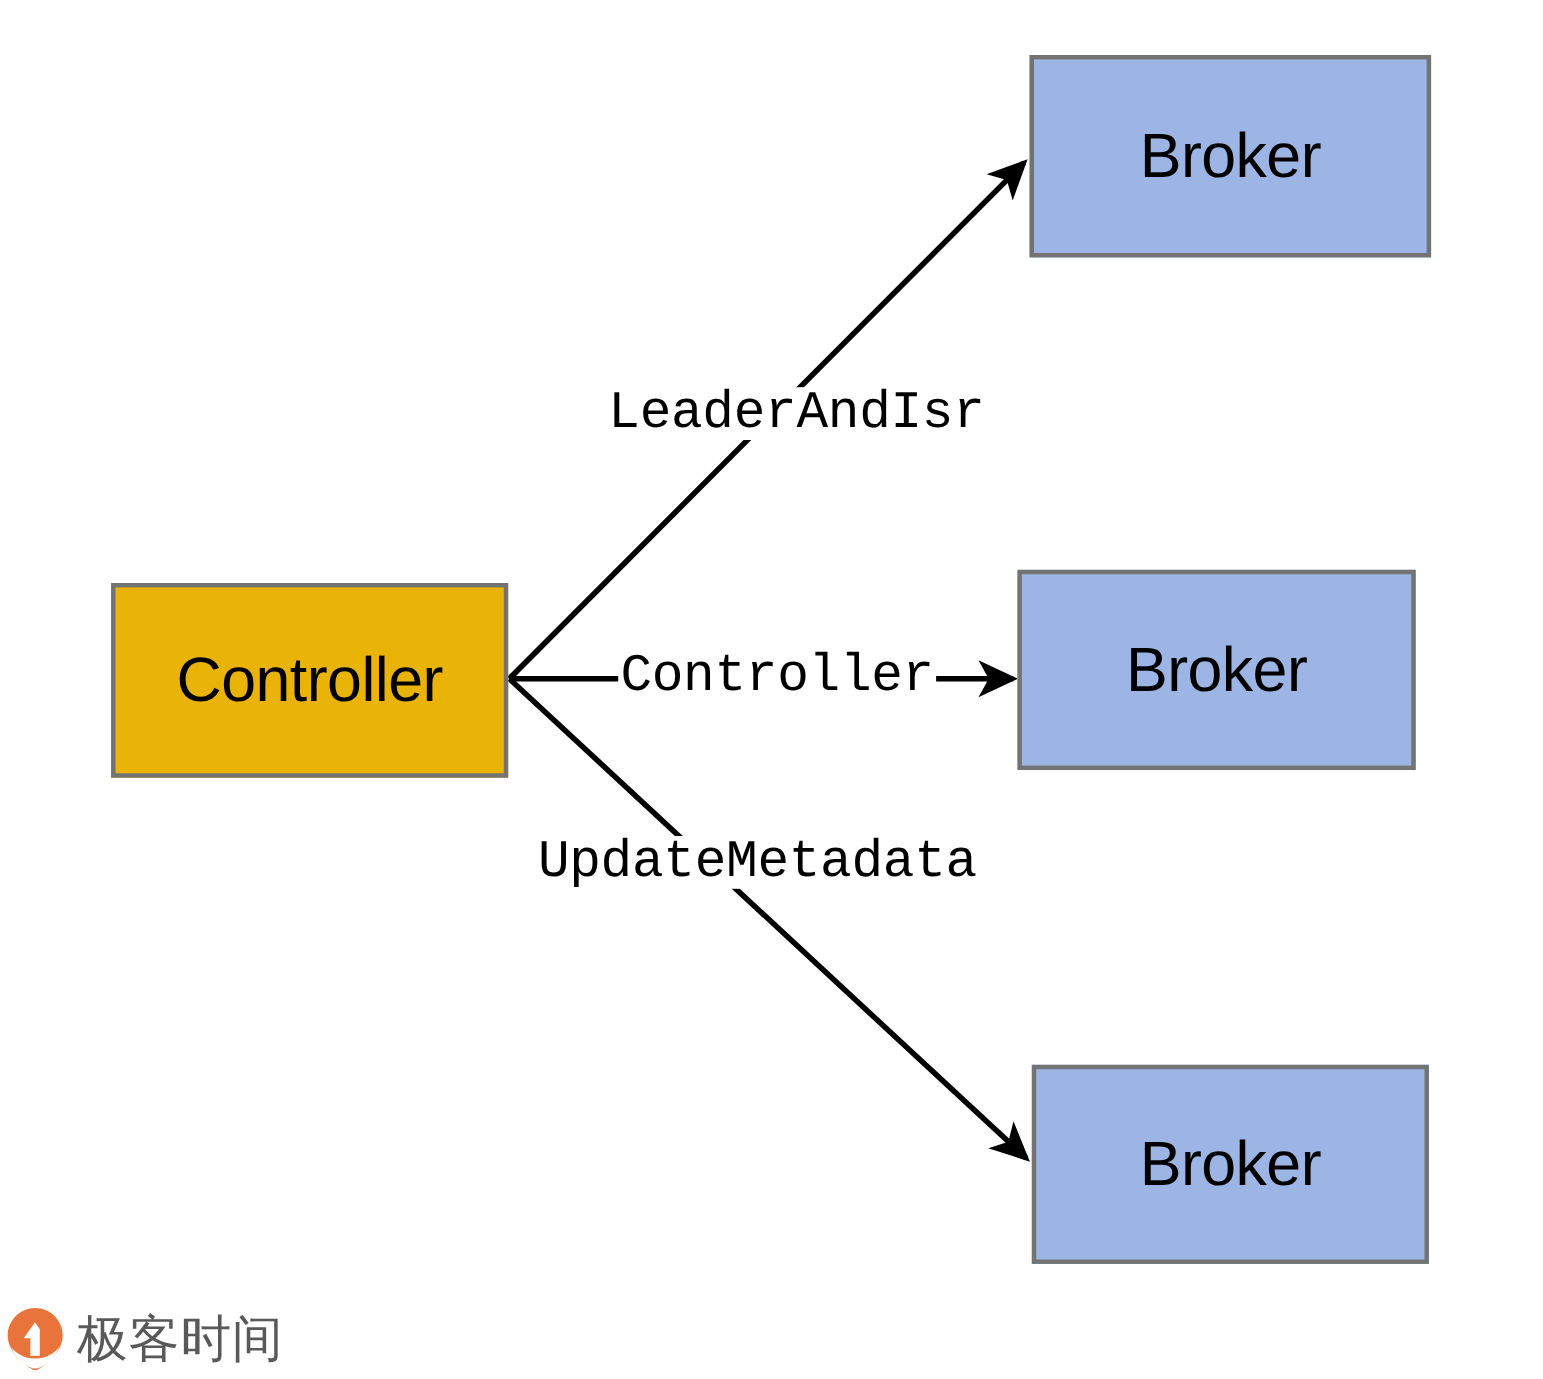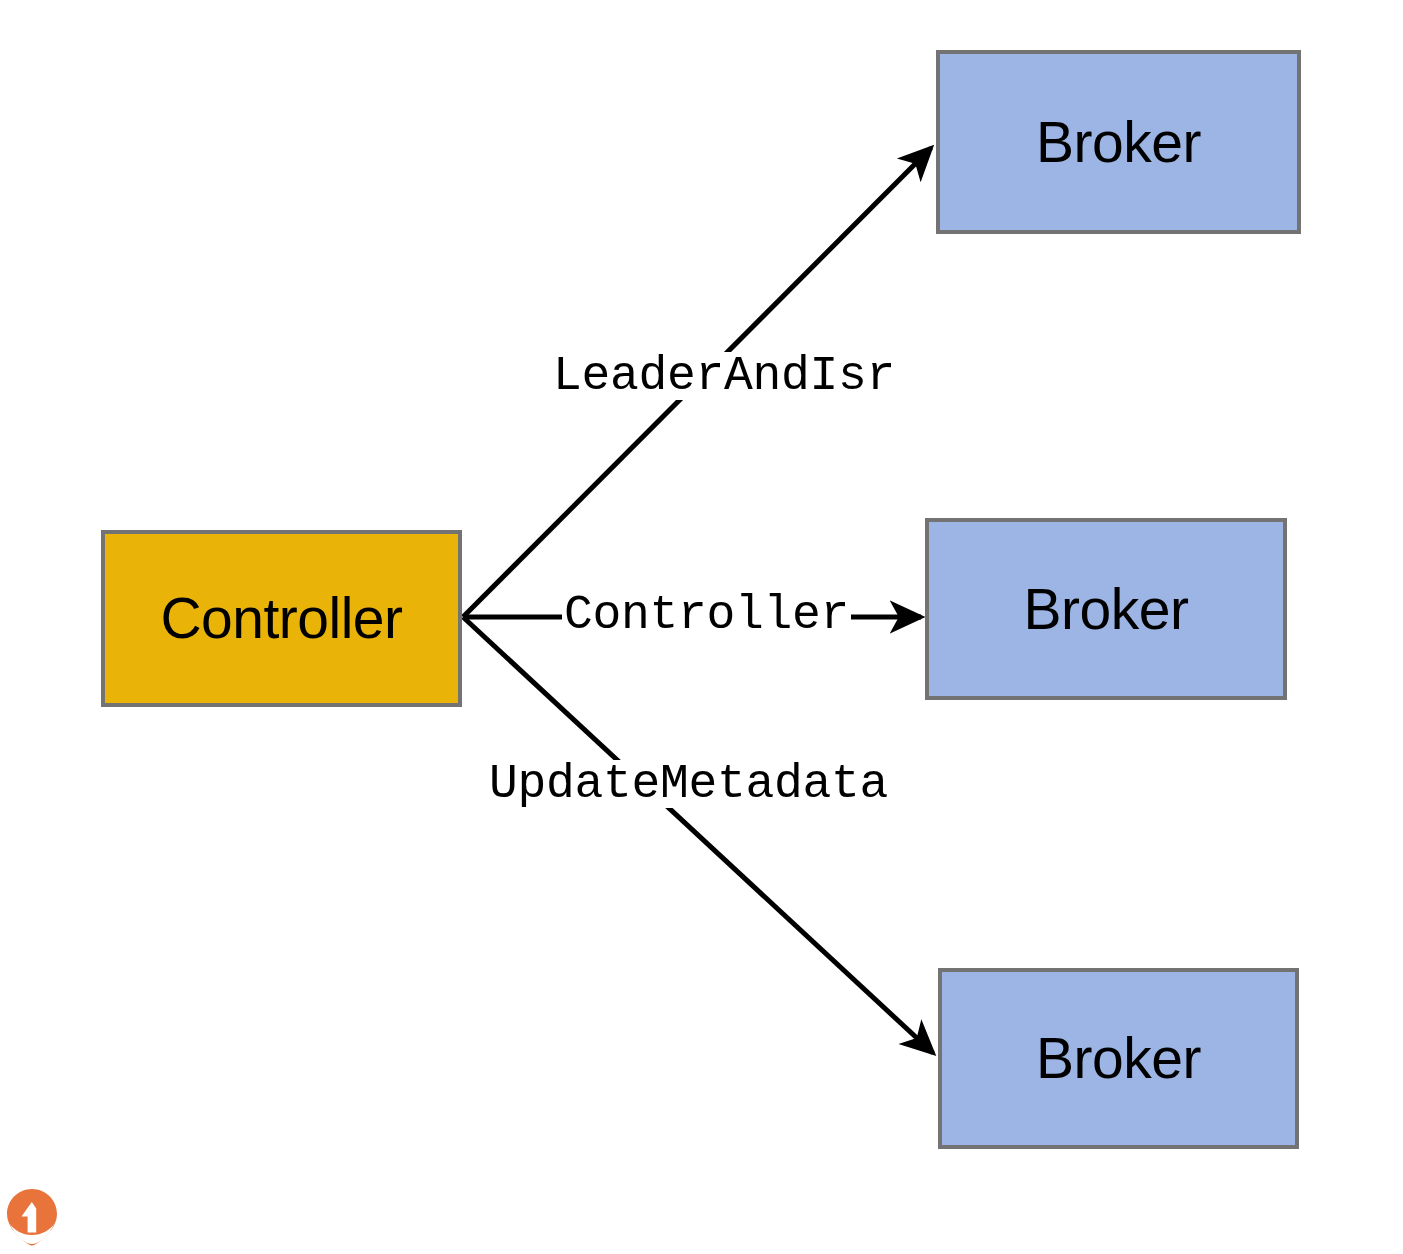--- a/index.html
+++ b/index.html
@@ -157,13 +157,14 @@
 <div class="node-box" id="node-broker-bottom">
   <span class="node-label">Broker</span>
 </div>
 
 <div id="watermark">
   <svg id="watermark-logo" viewBox="0 0 52 58" aria-hidden="true">
     <path d="M26 1 C12.2 1 1 12.2 1 26 C1 38 11 48 18.5 53.5 C22.5 56.5 24.5 57.5 26 57.5 C27.5 57.5 29.5 56.5 33.5 53.5 C41 48 51 38 51 26 C51 12.2 39.8 1 26 1 Z" fill="#E8743B"></path>
     <path d="M26 47 C16 47 8 42 4 36 C9 49 20 56 26 56 C32 56 43 49 48 36 C44 42 36 47 26 47 Z" fill="#FFFFFF"></path>
     <path d="M25.8 14 L15.5 28.5 L21.6 28.5 L21.6 44.5 L30.2 44.5 L30.2 20.5 Z" fill="#FFFFFF"></path>
   </svg>
+  <span id="watermark-text">极客时间</span>
 </div>
 
 </body></html>

